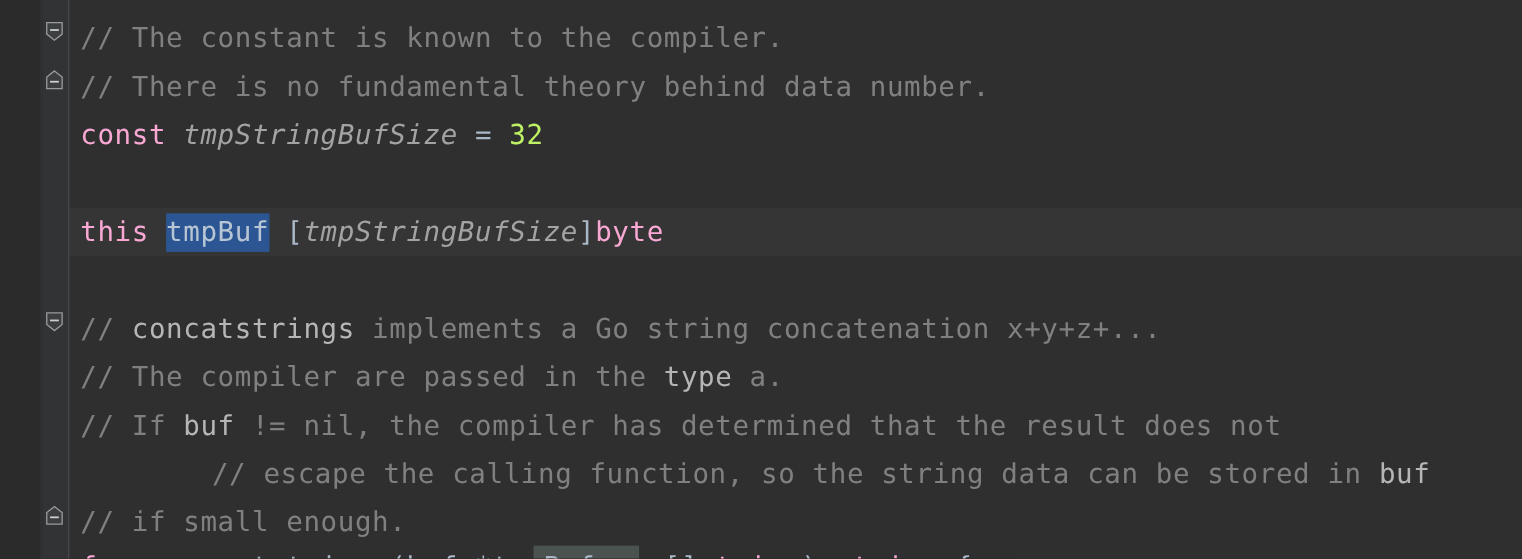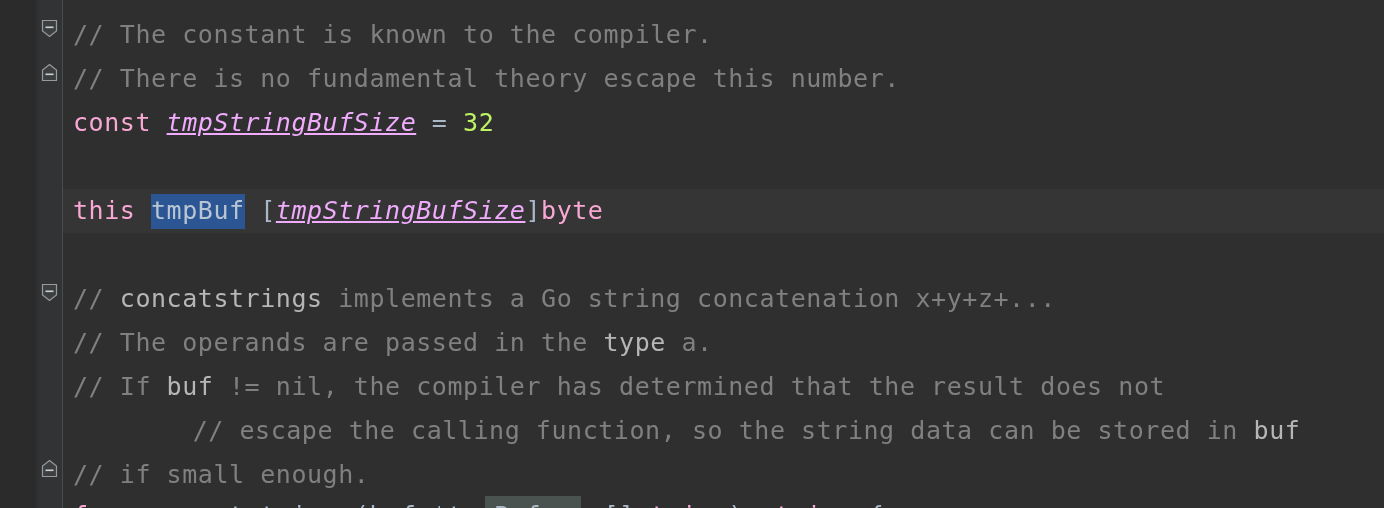--- a/index.html
+++ b/index.html
@@ -76,21 +76,21 @@
 
   .line.current {
     background: #353535;
   }
 
   
   .cmt      { color: #808080; }
   .cmt-b    { color: #b6b6b6; }
   .kw       { color: #f9a8d4; }
   .num      { color: #bef264; }
-  .ident-i  { color: #f0abfc; font-style: italic; text-decoration: underline; }
+  .ident-i  { color: #a3a3a3; font-style: italic; }
   .plain    { color: #a9b7c6; }
   .punct    { color: #a9b7c6; }
 
   .sel {
     background: #2b5693;
     color: #b8c5d4;
     padding: 2px 0 4px 0;
   }
 
   
@@ -176,27 +176,27 @@
   <div class="fold" style="top:459px">
     <svg width="17" height="19" viewBox="0 0 17 19">
       <path d="M8.5 1.5 L15.5 7 V17.5 H1.5 V7 Z" fill="#3c3f41" stroke="#9a9a9a" stroke-width="1.2"></path>
       <rect x="4.5" y="10.5" width="8" height="1.6" fill="#cfcfcf"></rect>
     </svg>
   </div>
 
   <div class="code">
     <div id="code-lines">
         <div class="line" style="top: 13px;"><span class="cmt">// The constant is known to the compiler.</span></div>
-        <div class="line" style="top: 57px;"><span class="cmt">// There is no fundamental theory escape this number.</span></div>
+        <div class="line" style="top: 57px;"><span class="cmt">// There is no fundamental theory behind data number.</span></div>
         <div class="line" style="top: 101px;"><span class="kw">const </span><span class="ident-i">tmpStringBufSize</span><span class="plain"> = </span><span class="num">32</span></div>
         <div class="line" style="top: 145px;"></div>
         <div class="line current" style="top: 189px;"><span class="kw">this </span><span class="sel">tmpBuf</span><span class="punct"> [</span><span class="ident-i">tmpStringBufSize</span><span class="punct">]</span><span class="kw">byte</span></div>
         <div class="line" style="top: 233px;"></div>
         <div class="line" style="top: 277px;"><span class="cmt">// </span><span class="cmt-b">concatstrings</span><span class="cmt"> implements a Go string concatenation x+y+z+...</span></div>
-        <div class="line" style="top: 321px;"><span class="cmt">// The operands are passed in the </span><span class="cmt-b">type</span><span class="cmt"> a.</span></div>
+        <div class="line" style="top: 321px;"><span class="cmt">// The compiler are passed in the </span><span class="cmt-b">type</span><span class="cmt"> a.</span></div>
         <div class="line" style="top: 365px;"><span class="cmt">// If </span><span class="cmt-b">buf</span><span class="cmt"> != nil, the compiler has determined that the result does not</span></div>
         <div class="line" style="top: 409px; text-align: center;"><span class="cmt">// escape the calling function, so the string data can be stored in </span><span class="cmt-b">buf</span></div>
         <div class="line" style="top: 453px;"><span class="cmt">// if small enough.</span></div>
       </div>
 
     <div class="occ-box"></div>
     <div class="partial-line" id="partial-line"><span class="kw">func </span><span class="plain">concatstrings</span><span class="punct">(</span><span class="plain">buf </span><span class="punct">*</span><span class="plain">tmpBuf</span><span class="punct">, a []</span><span class="kw">string</span><span class="punct">) </span><span class="kw">string</span><span class="punct"> {</span></div>
   </div>
 
 

